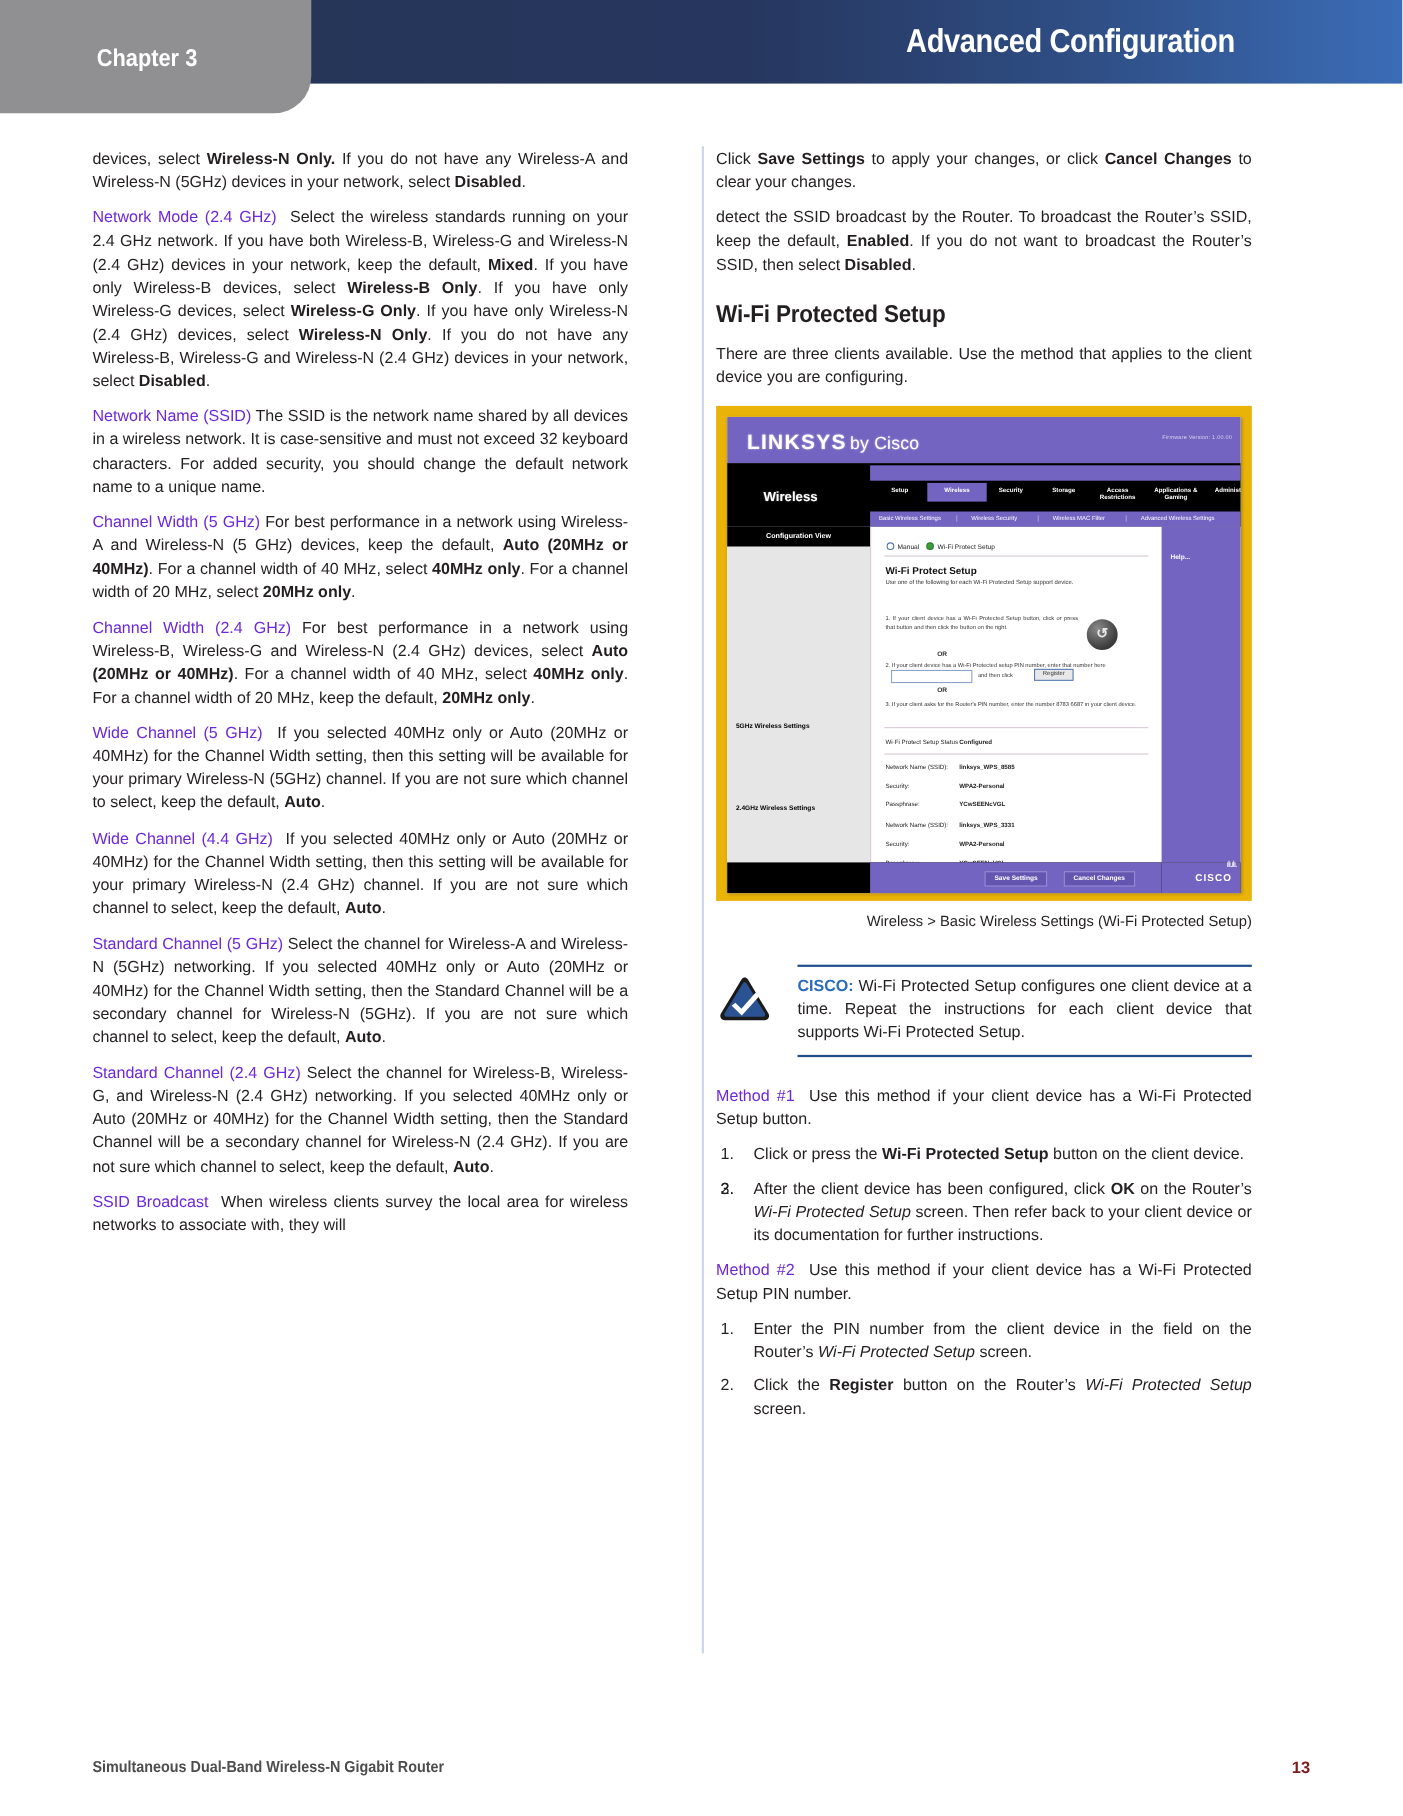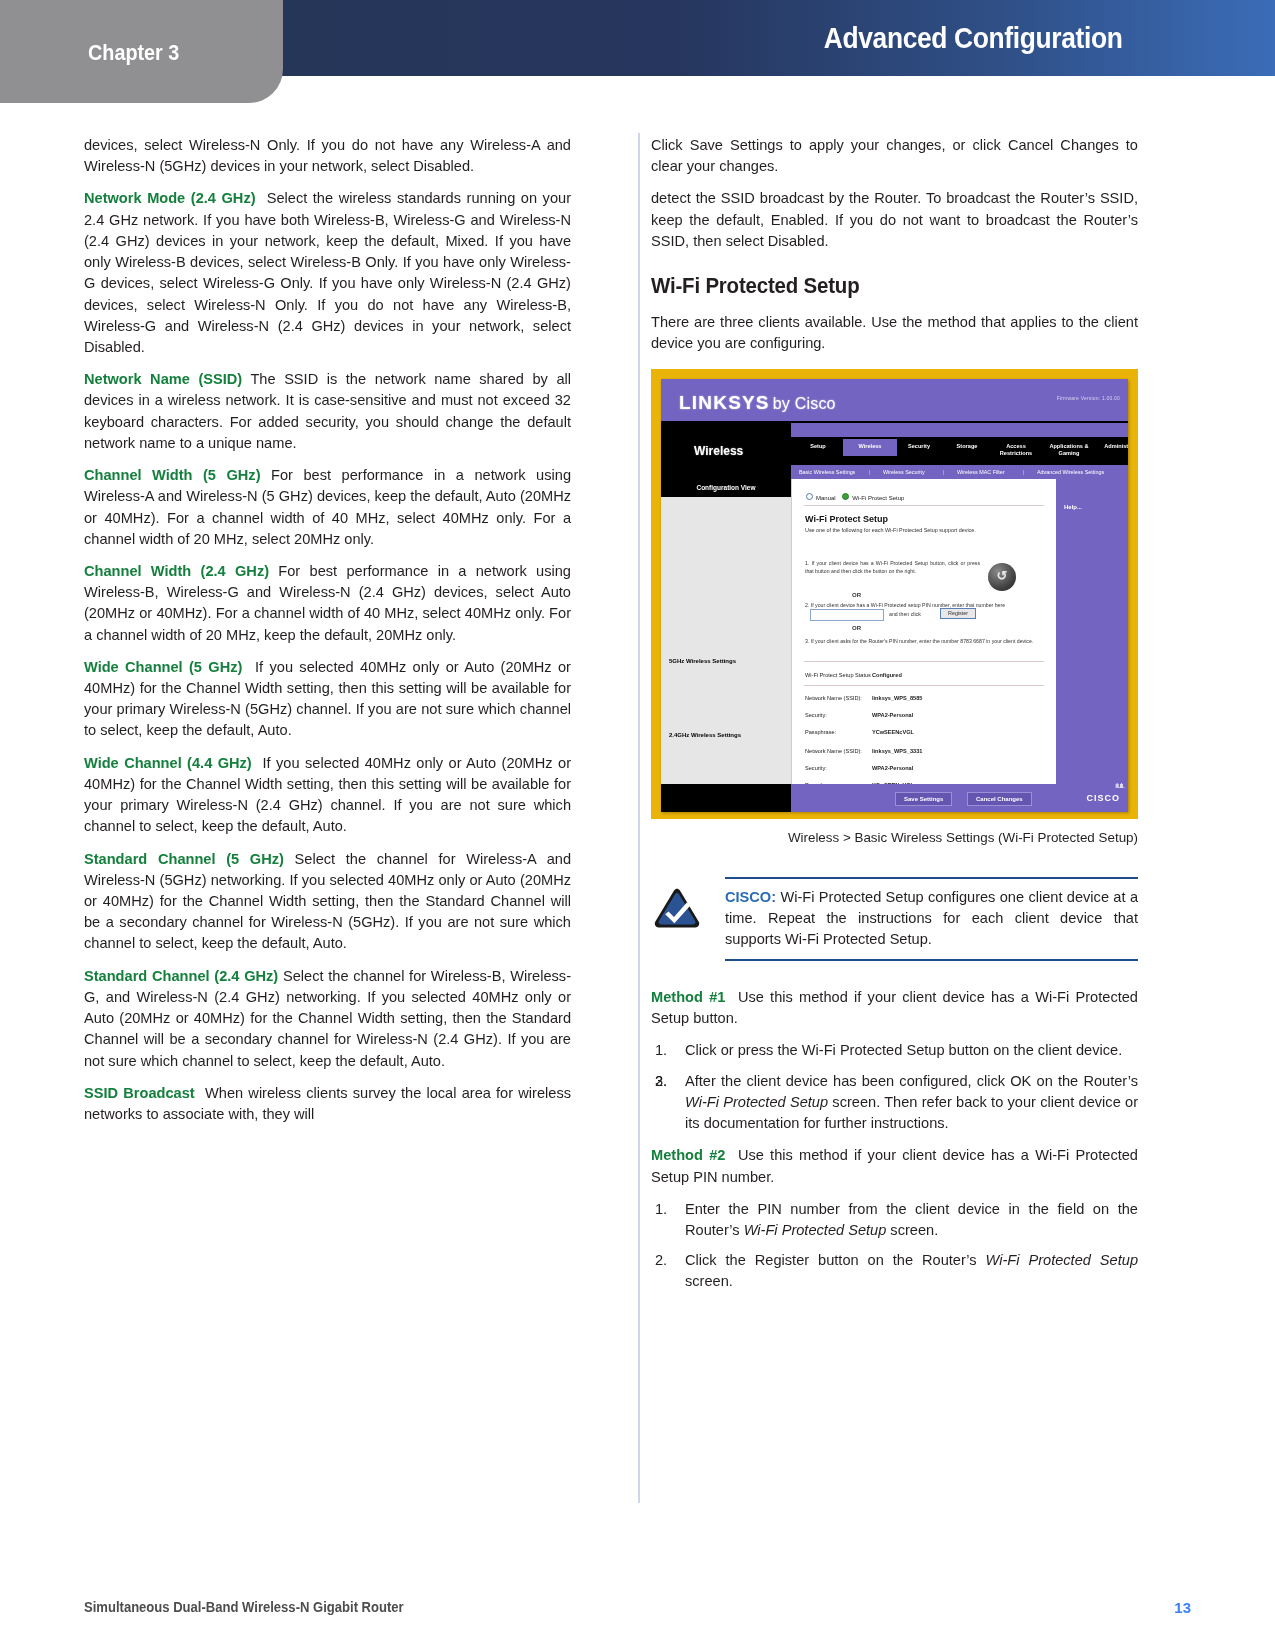--- a/index.html
+++ b/index.html
@@ -88,24 +88,24 @@
     color: #231f20;
   }
   .col-left  { left: 84px;  }
   .col-right { left: 651px; }
 
   .col p {
     margin: 0 0 11px 0;
   }
 
   .term {
-    color: #15803d;
-    font-weight: bold;
-  }
-  b, strong { font-weight: normal; }
+    color: #6d28d9;
+    font-weight: normal;
+  }
+  b, strong { font-weight: bold; }
   i, em { font-style: italic; }
 
   h2.section-head {
     font-size: 22px;
     font-weight: bold;
     margin: 18px 0 10px 0;
     color: #231f20;
     font-family: "Liberation Sans Narrow", "Liberation Sans", sans-serif;
     transform: scaleX(0.93);
     transform-origin: left center;
@@ -390,21 +390,21 @@
     transform: scaleX(0.9);
     transform-origin: left center;
     white-space: nowrap;
   }
   .footer-page {
     position: absolute;
     right: 84px;
     top: 28px;
     font-size: 15px;
     font-weight: bold;
-    color: #3b82f6;
+    color: #7f1d1d;
   }
 </style>
 </head>
 <body>
 
 <div class="page-header">
   <div class="header-band"></div>
   <div class="header-title">Advanced Configuration</div>
   <div class="chapter-tab"></div>
   <div class="chapter-label">Chapter 3</div>

